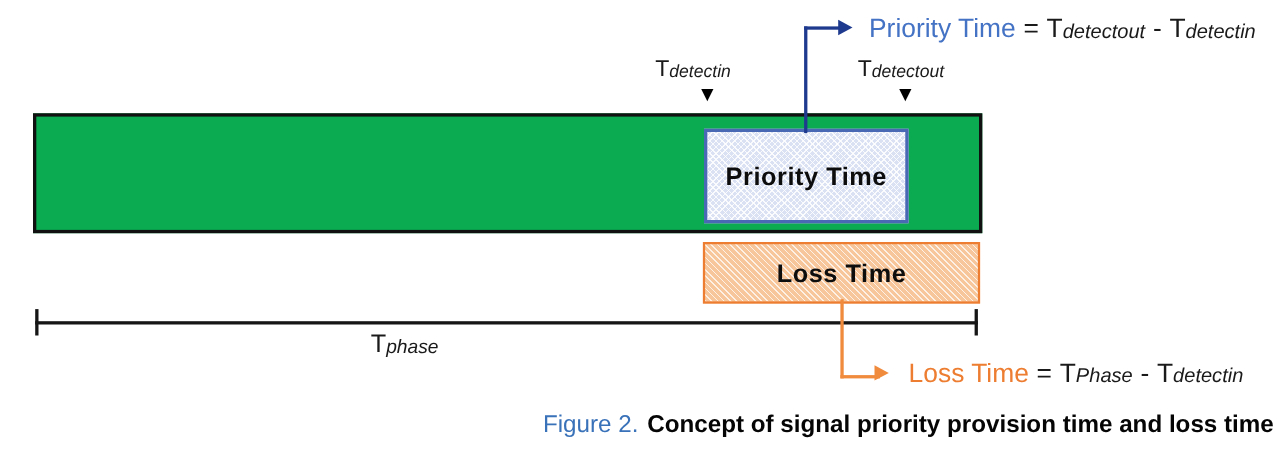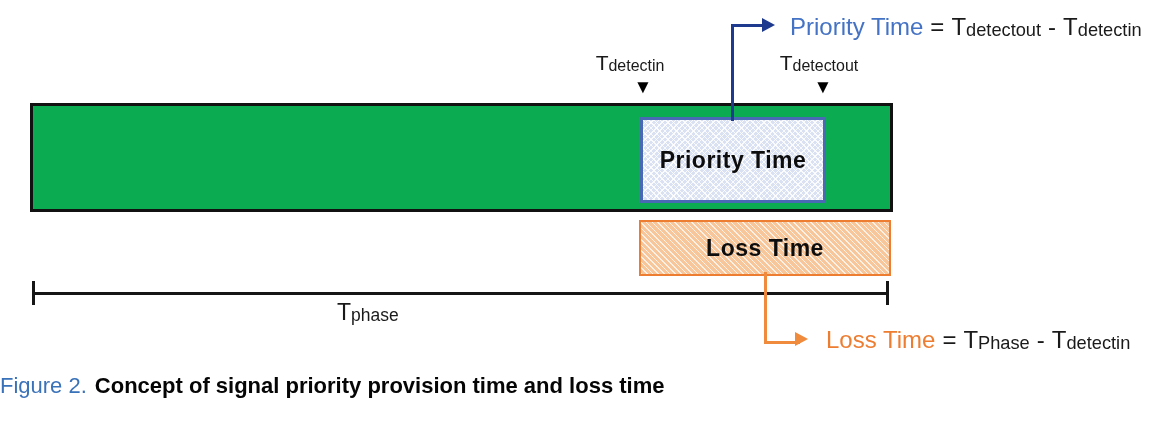--- a/index.html
+++ b/index.html
@@ -84,21 +84,21 @@
   }
   .loss-box .box-label {
     font-size: 23px;
     font-weight: bold;
     color: #0d0d0d;
     letter-spacing: 0.5px;
   }
 
   
   .tbase { font-size: 1em; }
-  .tsub  { font-size: 0.76em; vertical-align: -0.04em; }
+  .tsub  { font-style: italic; font-size: 0.76em; vertical-align: -0.04em; }
 
   
   .marker-label {
     position: absolute;
     top: 51px;
     transform: translateX(-50%);
     font-size: 21px;
     white-space: nowrap;
     z-index: 2;
   }
@@ -196,21 +196,21 @@
     font-size: 23px;
     white-space: nowrap;
   }
 
   
   .caption {
     position: absolute;
     left: 0;
     top: 373px;
     width: 100%;
-    text-align: left;
+    text-align: right;
     font-size: 22px;
     white-space: nowrap;
   }
   .caption-prefix { color: var(--caption-blue); margin-right: 8px; }
   .caption-text { color: #050505; font-weight: bold; }
 </style>
 </head>
 <body>
 
 <div class="stage">

